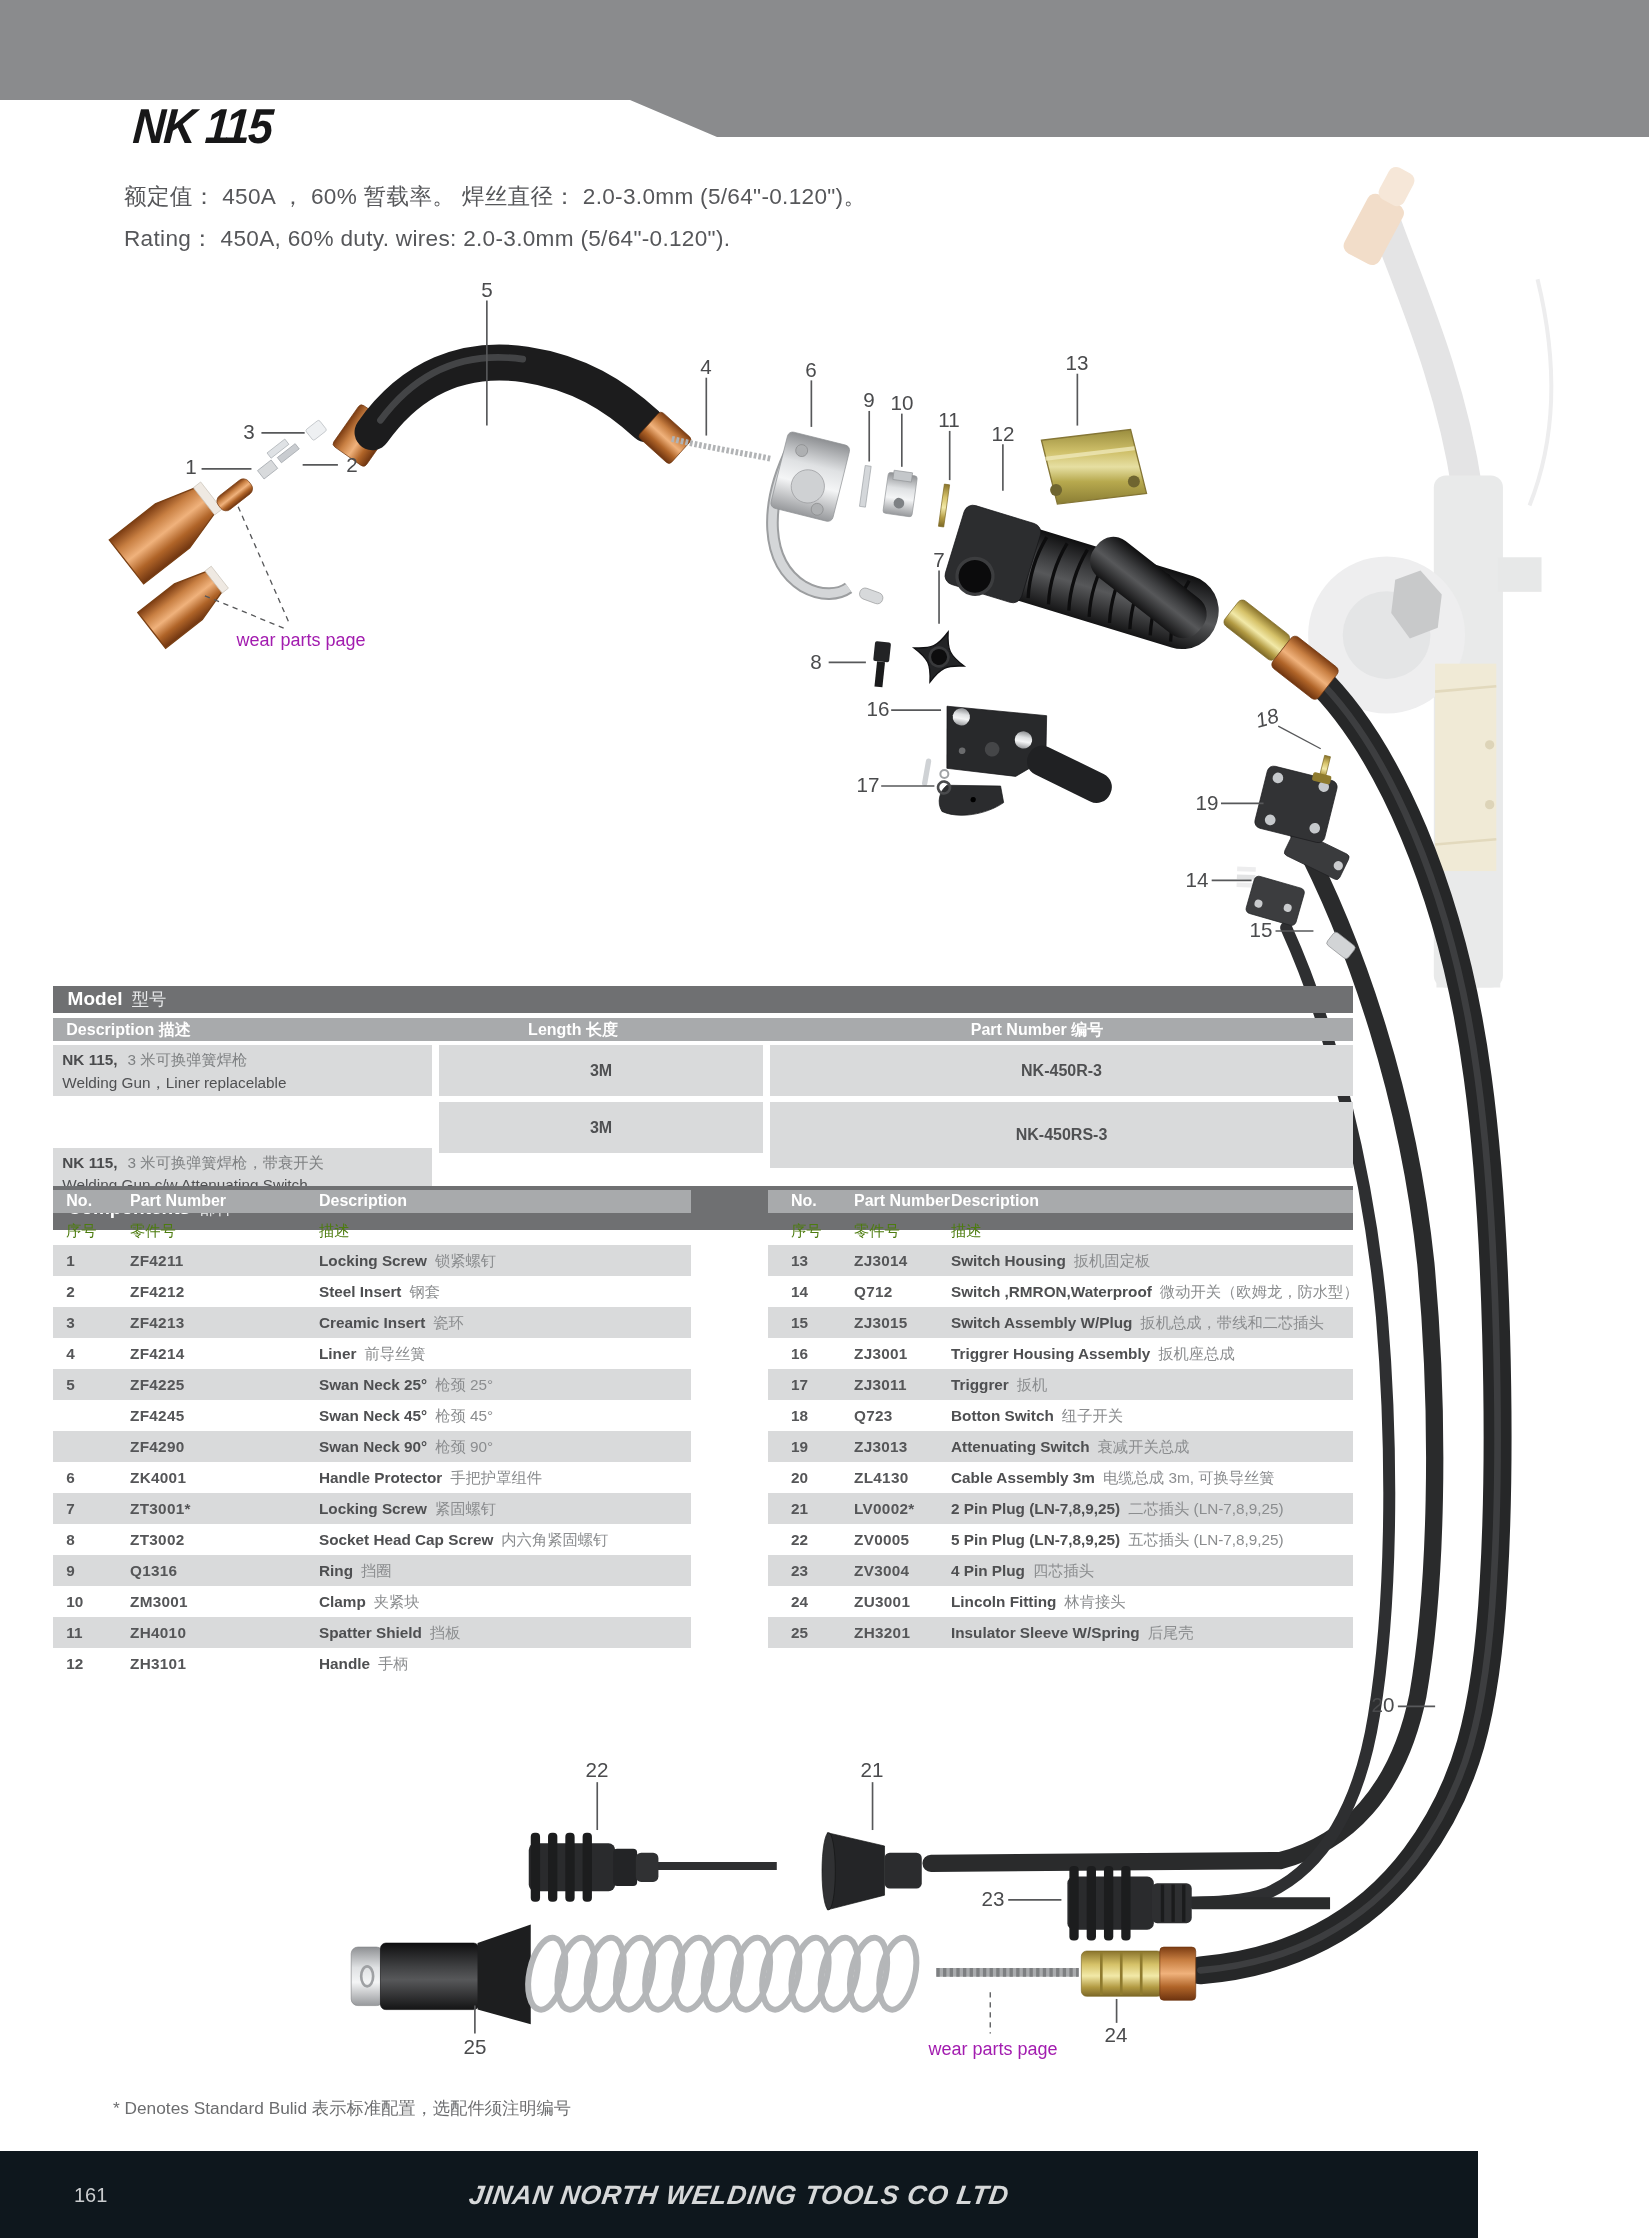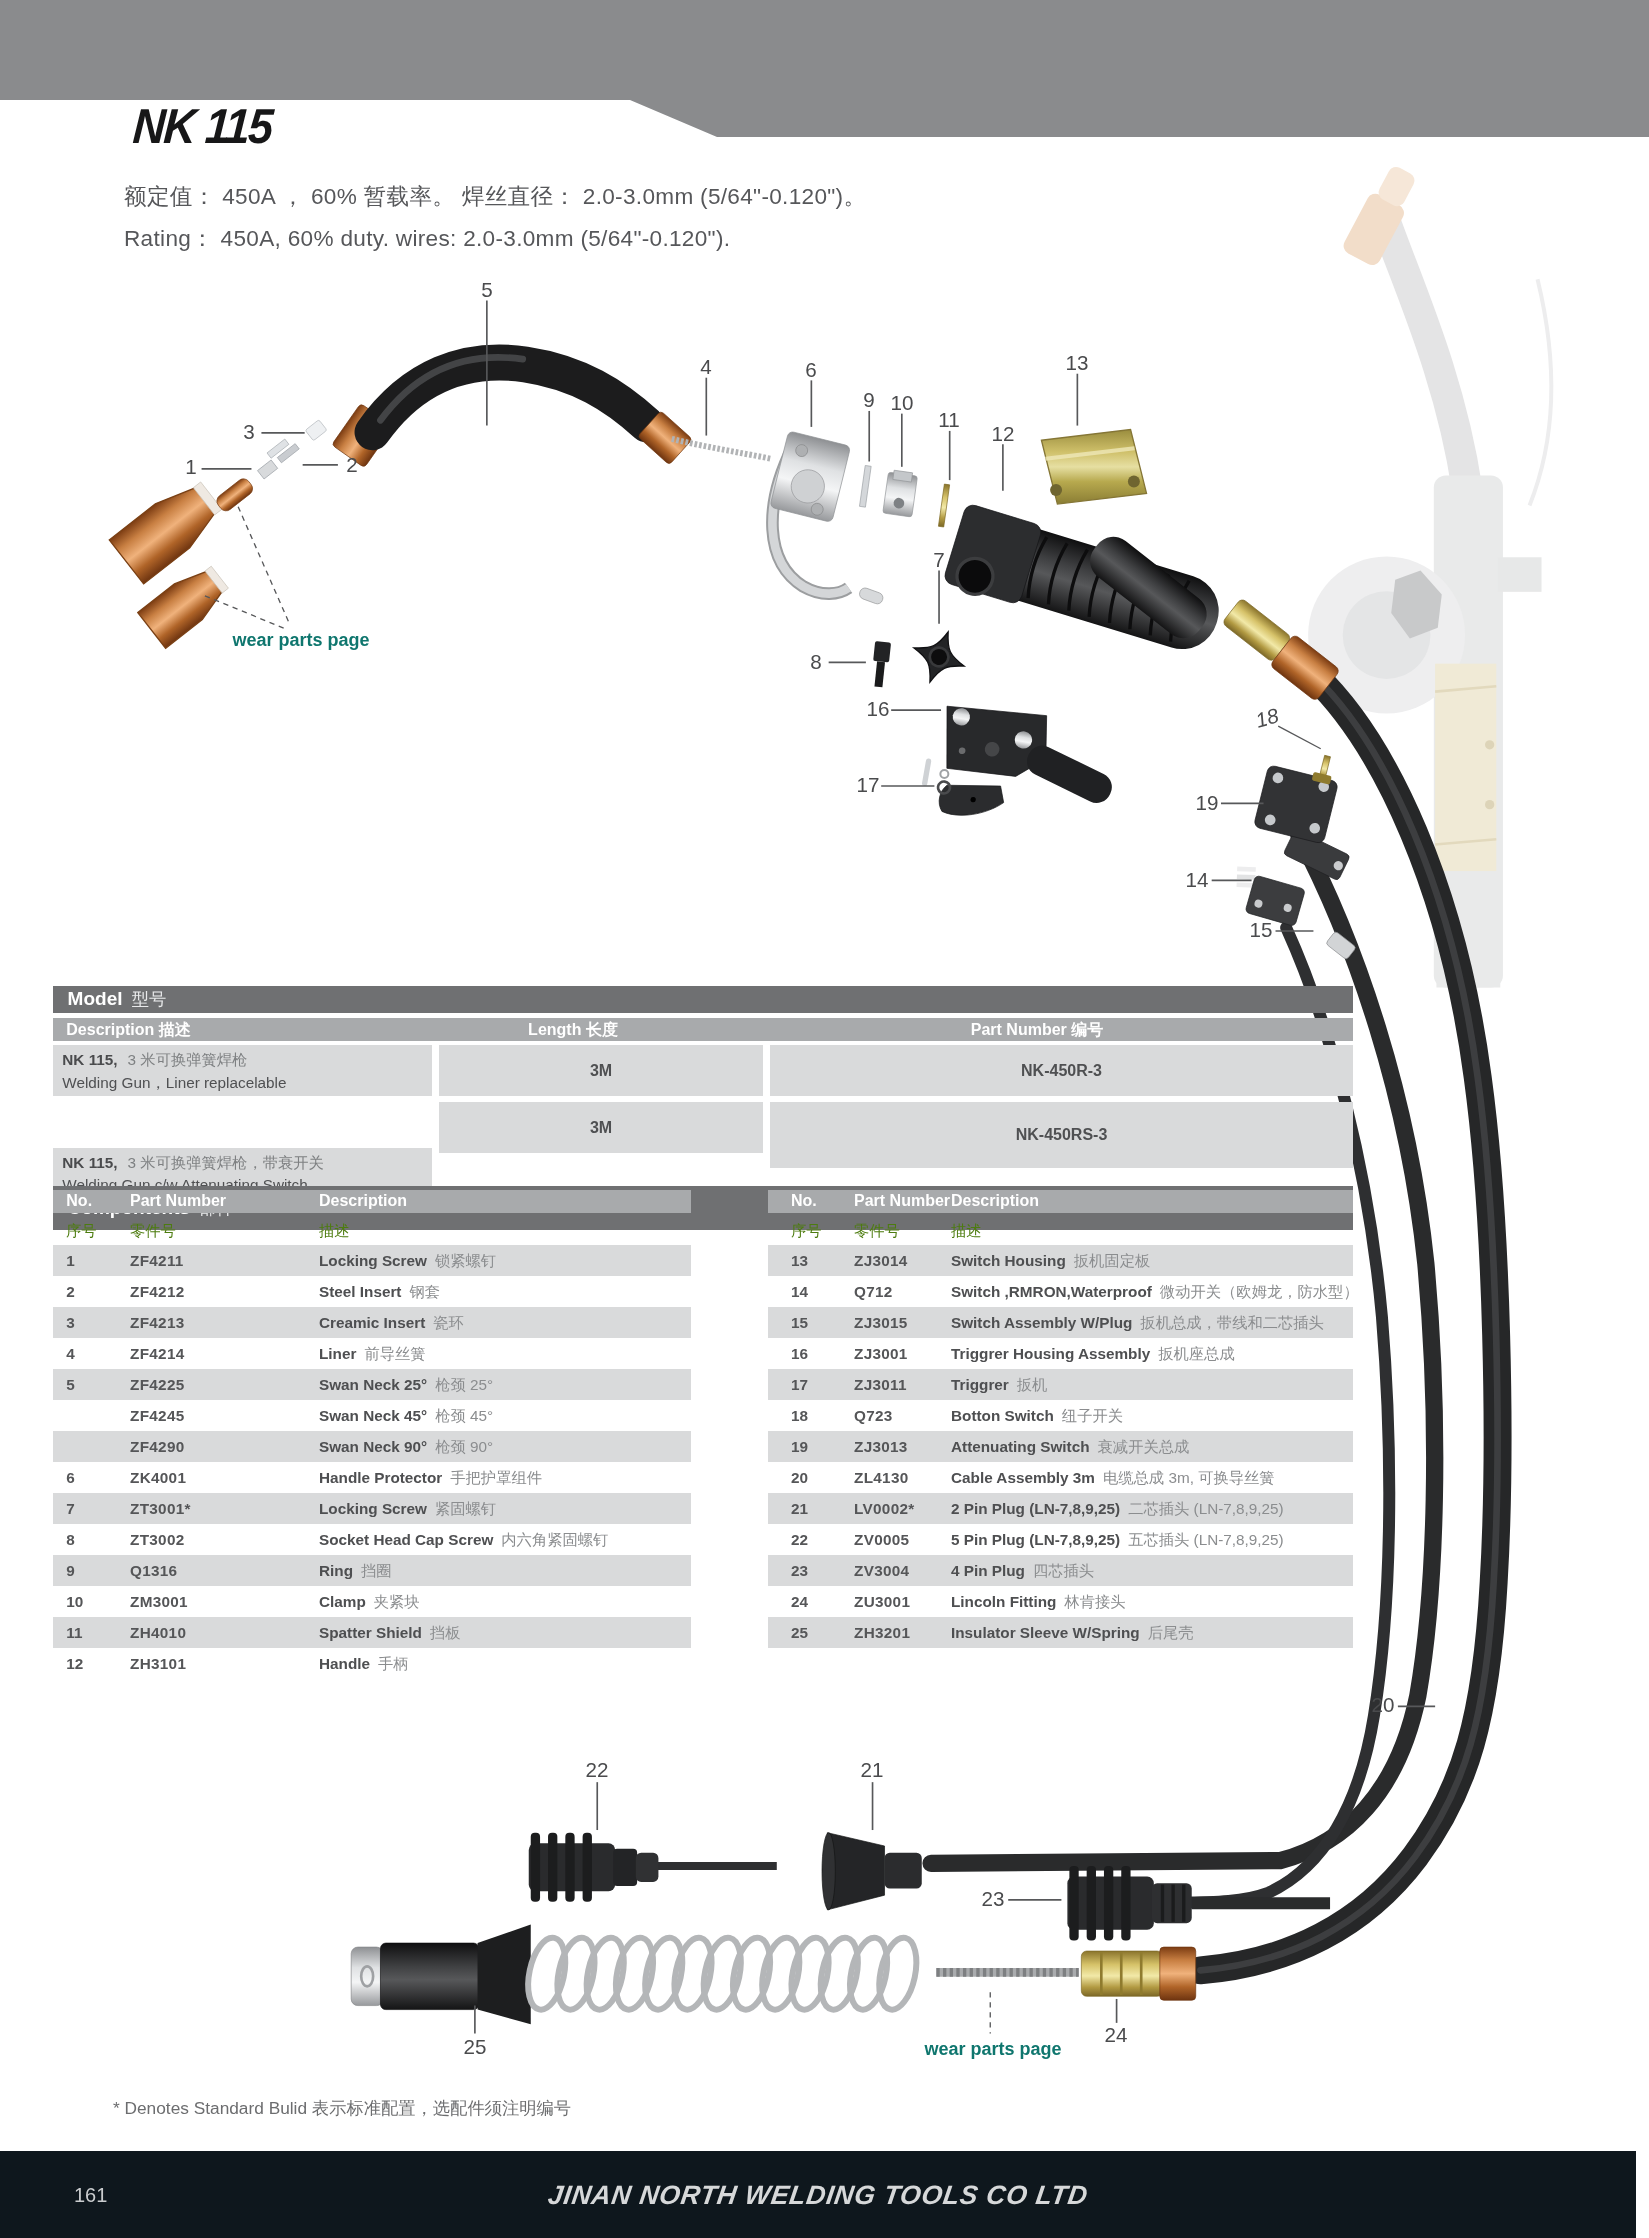--- a/index.html
+++ b/index.html
@@ -13,21 +13,21 @@
   .page-title{position:absolute;left:135px;top:98px;font-size:49px;font-weight:700;font-style:italic;
     color:#171718;letter-spacing:-2px;transform:scaleX(.92) skewX(-4deg);transform-origin:left top;z-index:3;}
   .rating-line{position:absolute;left:124px;font-size:22.6px;color:#56575a;z-index:3;letter-spacing:0.3px;}
   .rating-cn{top:181px;}
   .rating-en{top:223px;}
 
   
   .diagram-svg{position:absolute;left:0;top:0;z-index:1;}
   .plabel{position:absolute;font-size:20.6px;color:#4a4b4d;transform:translate(-50%,-50%);z-index:3;white-space:nowrap;}
   .plabel.slant{font-style:italic;transform:translate(-50%,-50%) rotate(-16deg);}
-  .wearlabel{position:absolute;font-size:18px;color:#0f766e;transform:translate(-50%,-50%);z-index:3;white-space:nowrap;font-weight:bold;}
+  .wearlabel{position:absolute;font-size:18px;color:#a21caf;transform:translate(-50%,-50%);z-index:3;white-space:nowrap;}
 
   
   .bar-dark{position:absolute;background:#6f7072;z-index:2;}
   .bar-dark .t-en{font-weight:700;color:#ffffff;font-size:19px;}
   .bar-dark .t-cn{font-weight:400;color:#e9eaeb;font-size:17.3px;margin-left:9.3px;}
   .bar-dark .twrap{position:absolute;left:14.6px;top:50%;transform:translateY(-50%);}
   .bar-col{position:absolute;background:#a8aaac;z-index:2;}
   .cellgray{position:absolute;background:#d9dadb;z-index:2;}
   .mt-colhead{position:absolute;top:50%;transform:translateY(-50%);color:#fff;font-size:16px;font-weight:700;white-space:nowrap;}
   .mt-colhead.center{transform:translate(-50%,-50%);}
@@ -46,21 +46,21 @@
   .c-desc b{font-weight:700;color:#4e4f51;font-size:15.3px;}
   .c-desc .cn{position:static;font-weight:400;color:#8b8d8f;font-size:15.3px;margin-left:8px;}
   #left-rows{left:53px;top:1245px;width:638px;}
   #right-rows{left:768px;top:1245px;width:585px;}
   #left-rows .c-no{left:13.3px}  #left-rows .c-part{left:77px}  #left-rows .c-desc{left:266px}
   #right-rows .c-no{left:23px} #right-rows .c-part{left:86px} #right-rows .c-desc{left:183px}
 
   .footnote{position:absolute;left:113px;top:2096px;font-size:17.3px;color:#6c6d6f;z-index:3;}
 
   
-  .footer-bar{position:absolute;left:0;top:2151px;width:1636px;height:88px;background:#0e171d;z-index:4;}
+  .footer-bar{position:absolute;left:0;top:2151px;width:1478px;height:88px;background:#0e171d;z-index:4;}
   .page-number{position:absolute;left:74px;top:50%;transform:translateY(-50%);color:#c9ccce;font-size:20px;}
   .company-name{position:absolute;left:50%;top:50%;transform:translate(-50%,-50%) skewX(-8deg);
     color:#d6d8d9;font-size:26.6px;font-weight:700;font-style:italic;letter-spacing:0.7px;white-space:nowrap;}
 </style>
 </head>
 <body>
 
 <div class="page">
 
   <div class="top-banner"></div>

